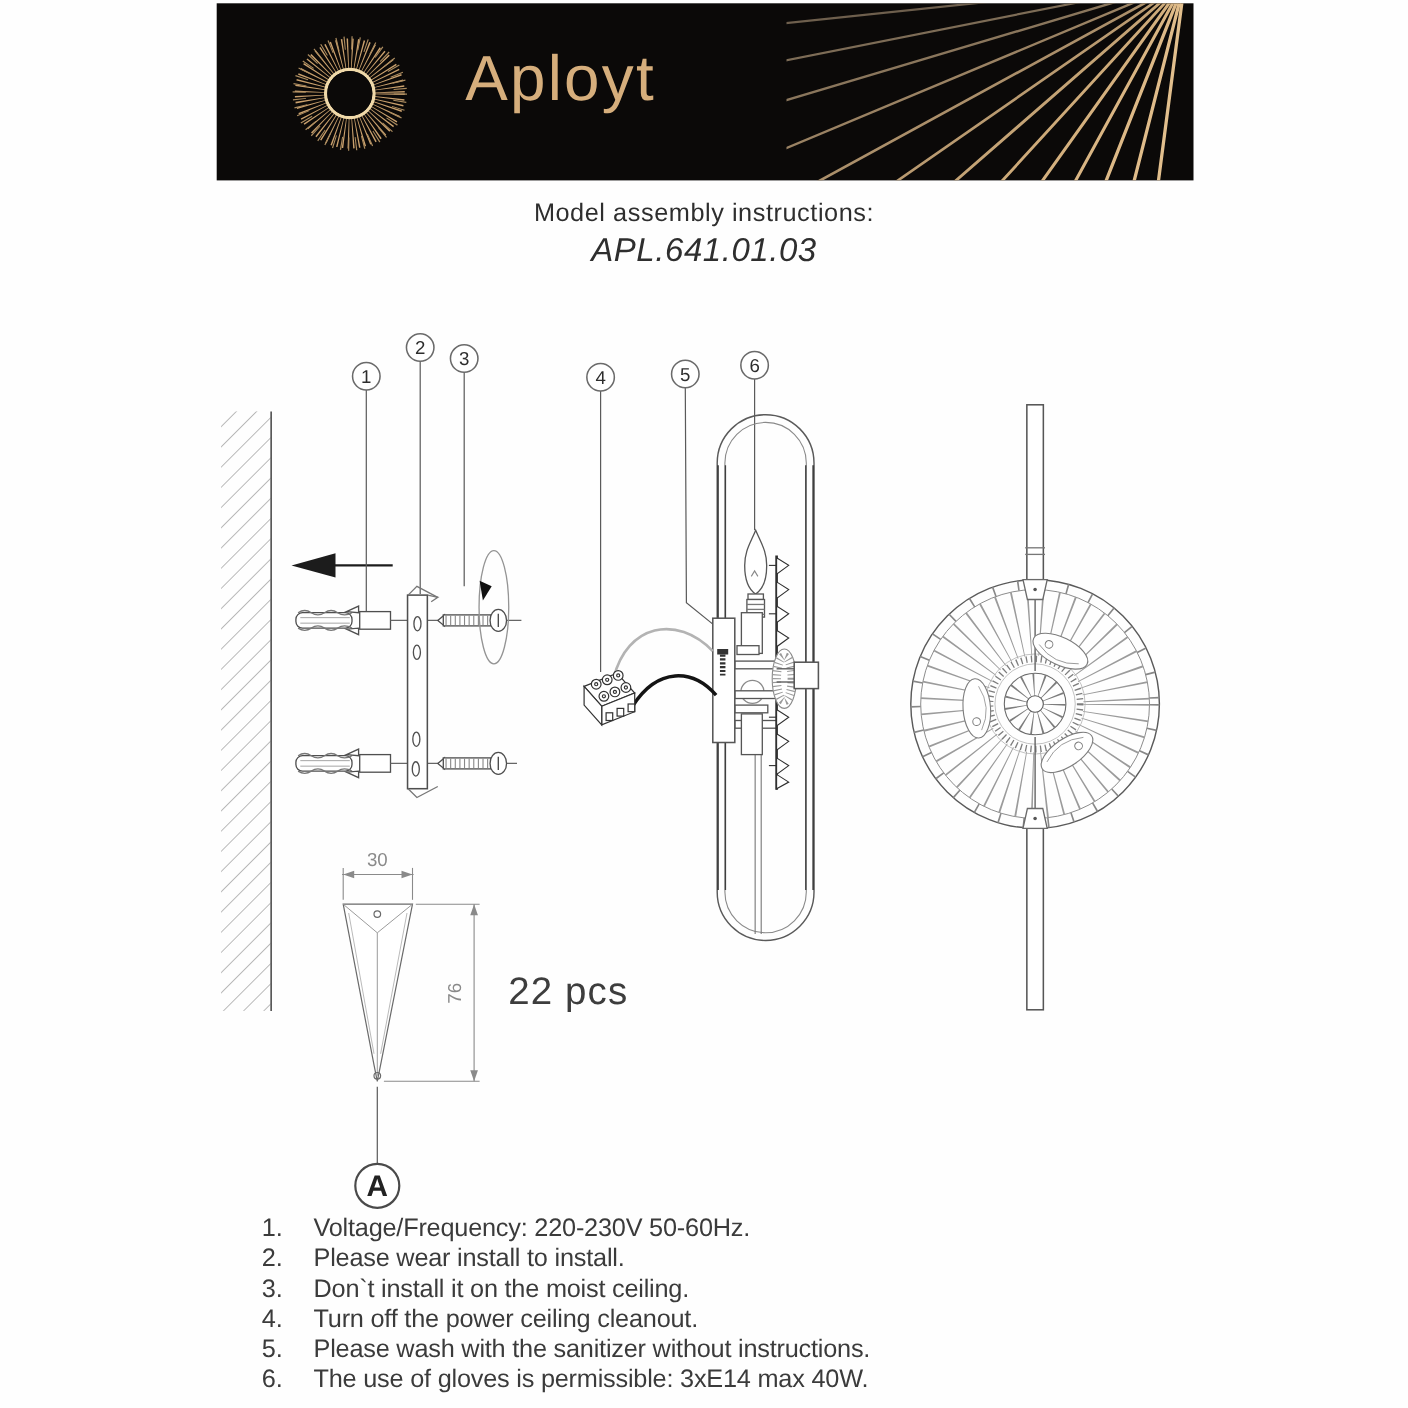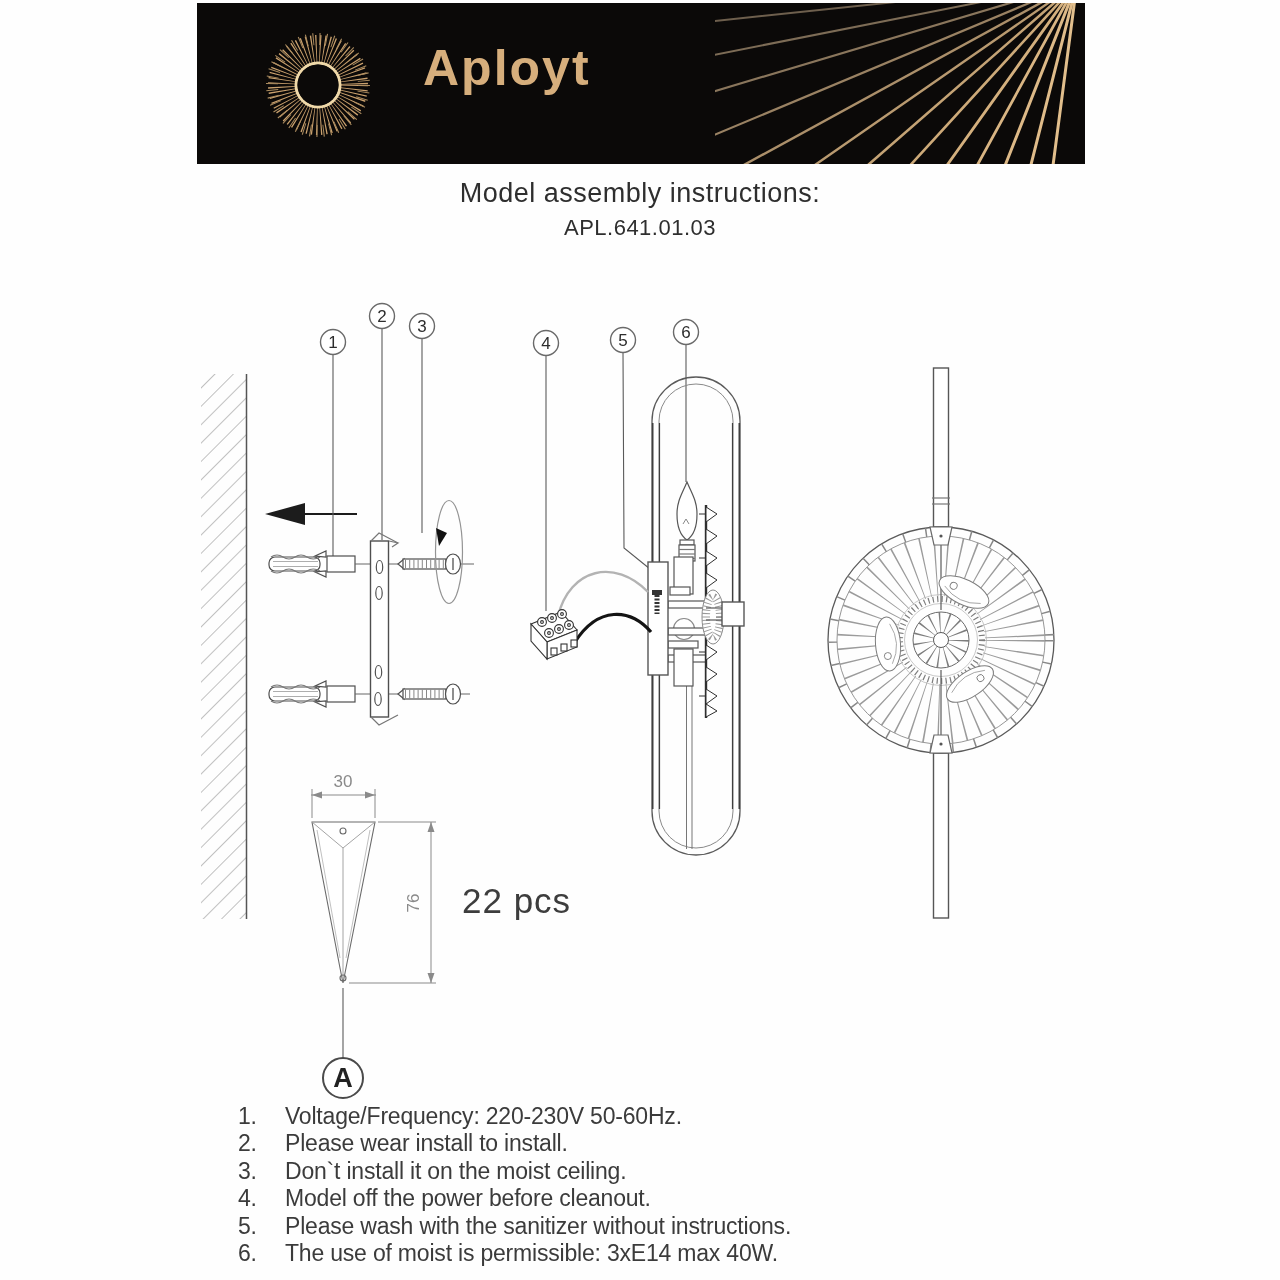--- a/index.html
+++ b/index.html
@@ -1,27 +1,27 @@
 <!DOCTYPE html>
 <html><head>
 <meta charset="utf-8">
 <style>
   html,body{margin:0;padding:0;background:#fff;}
   .page{position:relative;width:1280px;height:1280px;background:#fefefe;overflow:hidden;
         font-family:"Liberation Sans",sans-serif;}
   
   .banner{position:absolute;left:197px;top:3px;width:888px;height:161px;background:#0b0908;overflow:hidden;}
   .banner .logo{position:absolute;left:63px;top:24px;}
-  .brand{position:absolute;left:226px;top:40px;font-size:50px;line-height:1;color:#d6ae7c;
-         letter-spacing:2px;font-weight:700;}
+  .brand{position:absolute;left:226px;top:40px;font-size:58px;line-height:1;color:#d6ae7c;
+         letter-spacing:2px;font-weight:400;}
   .rays{position:absolute;right:0;top:0;}
   
   .titleblock{position:absolute;left:0;top:176px;width:1280px;text-align:center;color:#2e2e2e;}
-  .titleblock .t1{font-size:27px;font-weight:500;letter-spacing:.5px;line-height:34px;}
-  .titleblock .t2{font-size:22px;font-weight:500;letter-spacing:.5px;line-height:36px;}
+  .titleblock .t1{font-size:23px;font-weight:500;letter-spacing:.5px;line-height:34px;}
+  .titleblock .t2{font-size:30px;font-weight:500;letter-spacing:.5px;line-height:36px;font-style:italic;}
   
   .diagram{position:absolute;left:0;top:0;width:1280px;height:1280px;}
   
   .inst{position:absolute;left:209px;top:1103px;width:880px;list-style:none;margin:0;padding:0;
         font-size:23px;color:#3b3b3b;letter-spacing:-.2px;}
   .inst li{display:flex;line-height:27.4px;}
   .inst .num{width:47px;padding-left:29px;flex:none;}
   .inst .txt{flex:1;}
   text{font-family:"Liberation Sans",sans-serif;}
 </style>
@@ -369,25 +369,25 @@
     <li>
       <span class="num">2.</span>
       <span class="txt">Please wear install to install.</span>
     </li>
     <li>
       <span class="num">3.</span>
       <span class="txt">Don`t install it on the moist ceiling.</span>
     </li>
     <li>
       <span class="num">4.</span>
-      <span class="txt">Model off the power before cleanout.</span>
+      <span class="txt">Turn off the power ceiling cleanout.</span>
     </li>
     <li>
       <span class="num">5.</span>
       <span class="txt">Please wash with the sanitizer without instructions.</span>
     </li>
     <li>
       <span class="num">6.</span>
-      <span class="txt">The use of moist is permissible: 3xE14 max 40W.</span>
+      <span class="txt">The use of gloves is permissible: 3xE14 max 40W.</span>
     </li>
   </ol>
 
 </div>
 
 </body></html>

